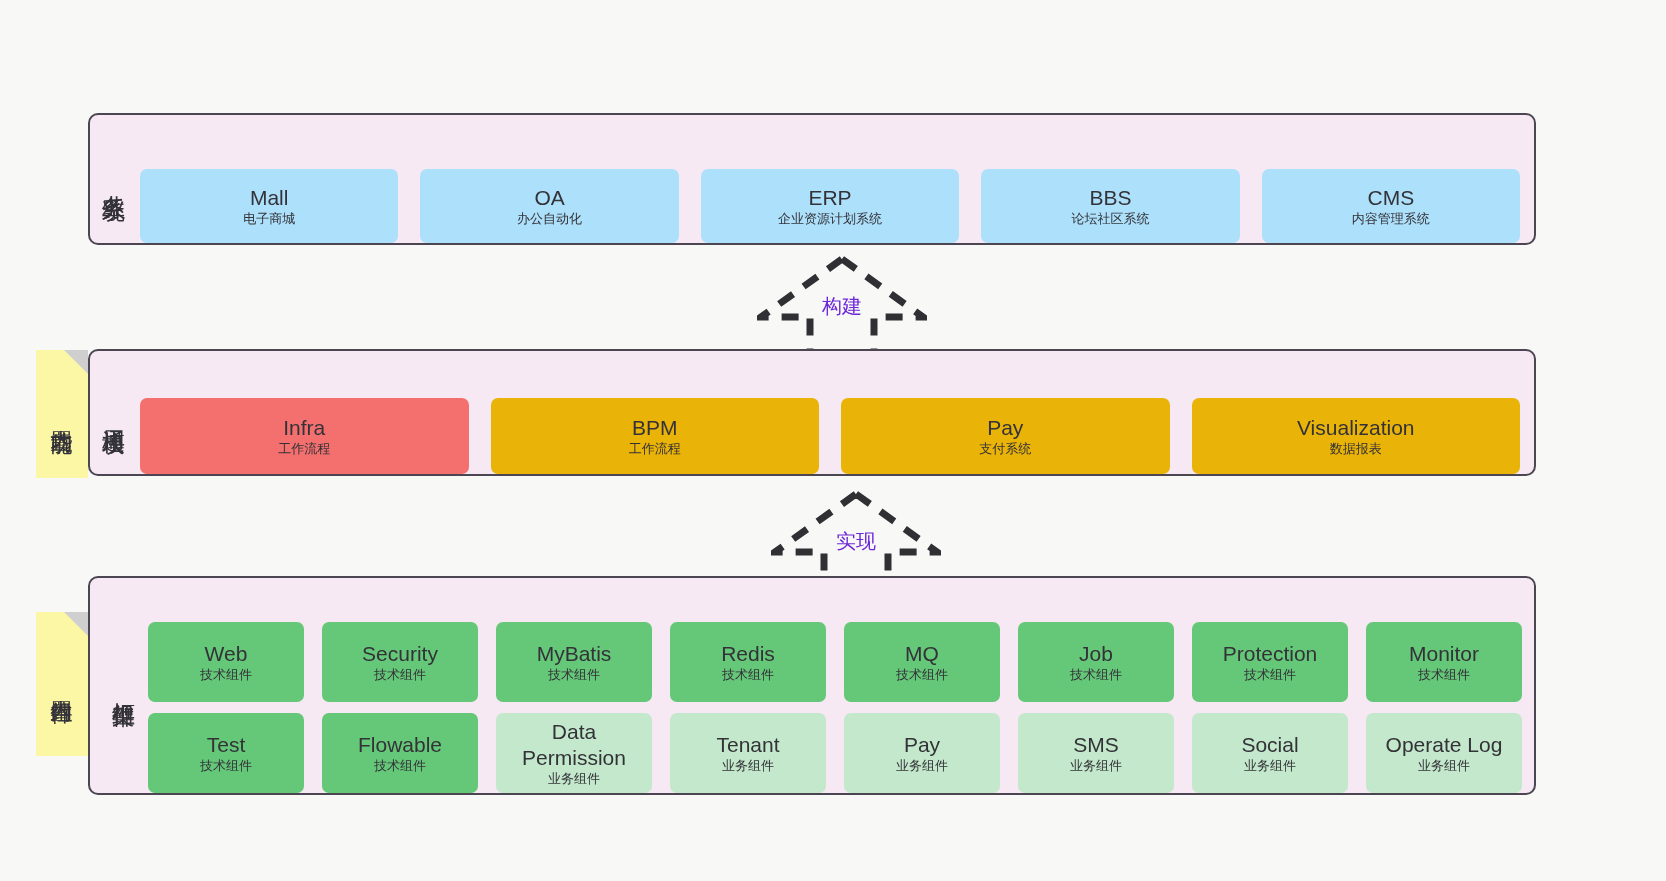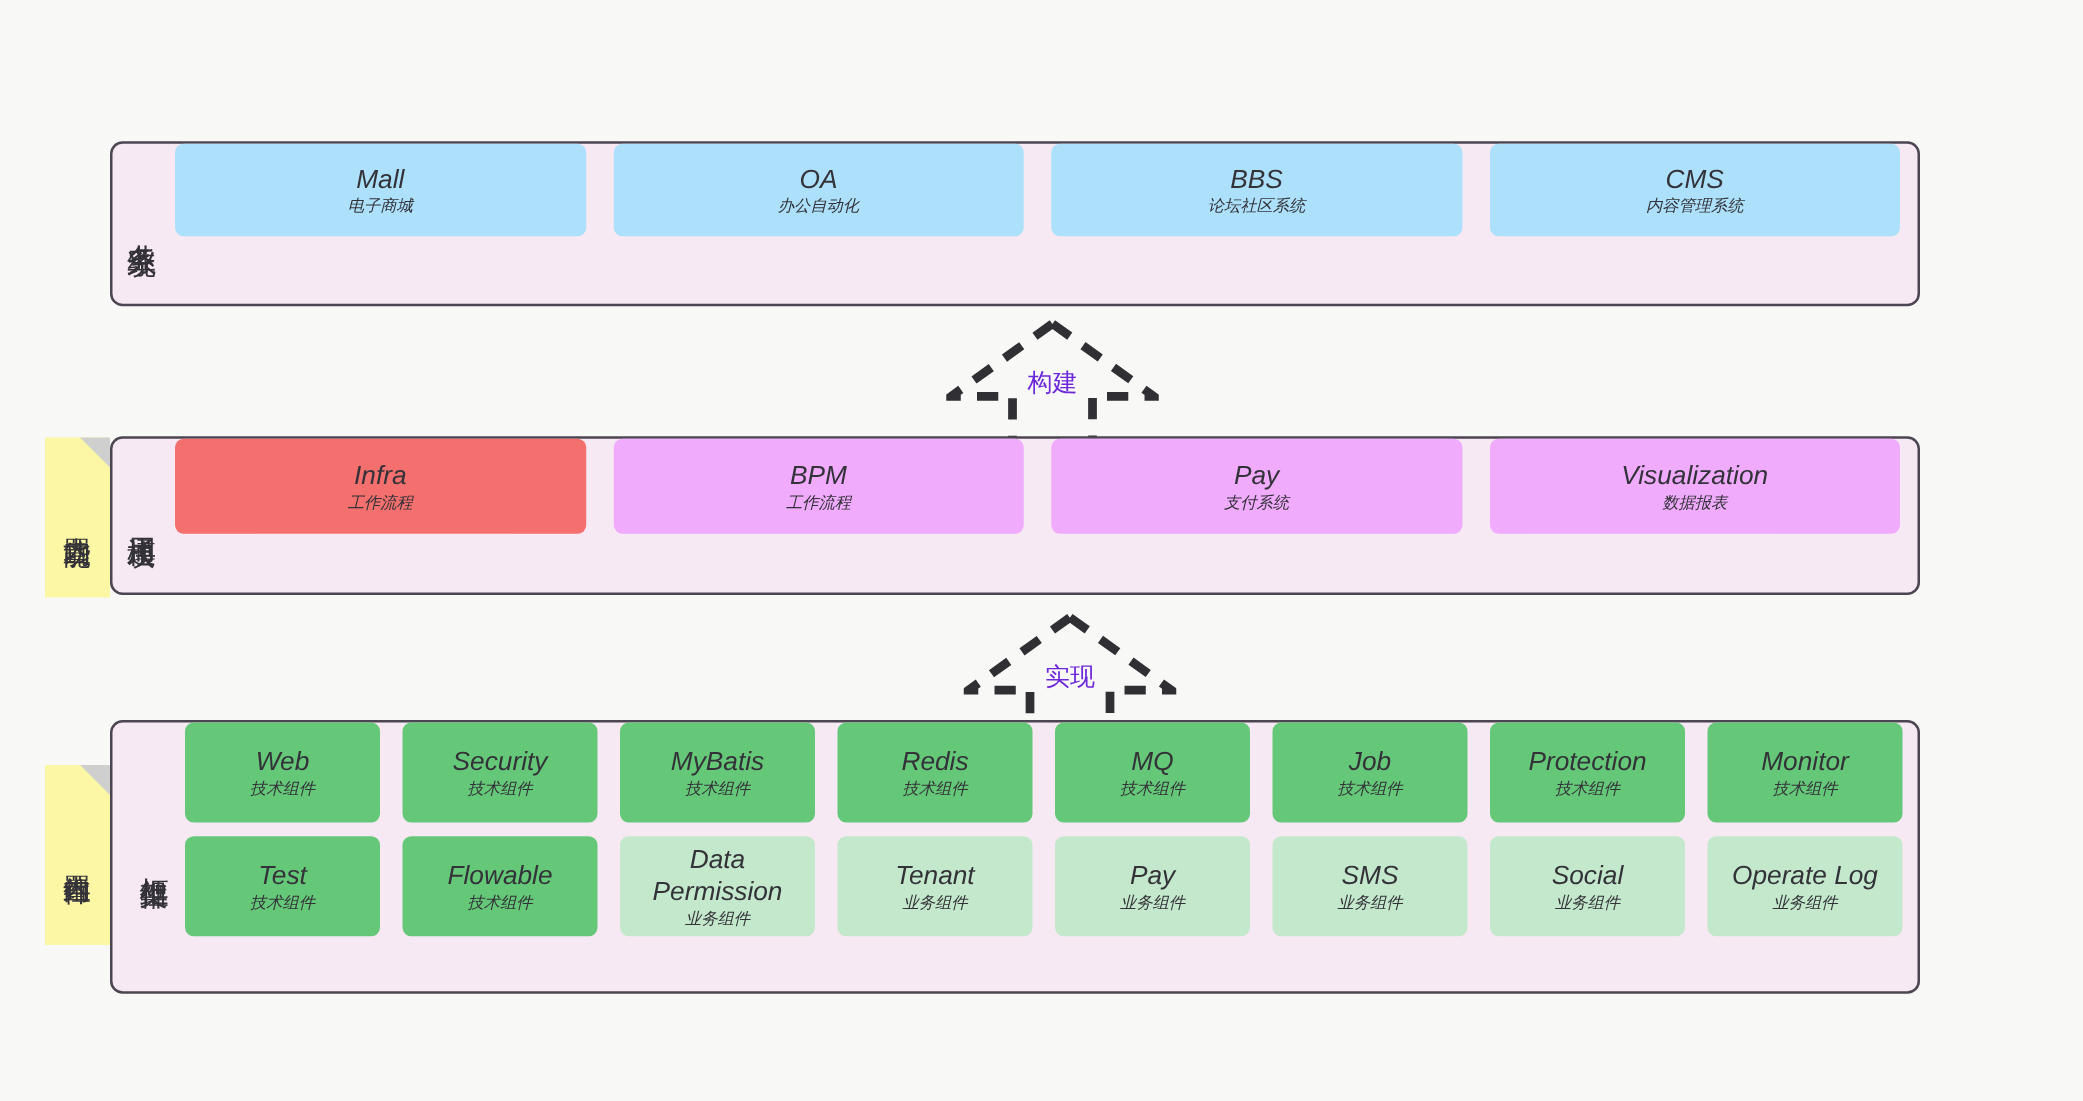--- a/index.html
+++ b/index.html
@@ -47,24 +47,23 @@
     text-orientation: upright;
     color: #333238;
     white-space: nowrap;
     user-select: none;
   }
 
   .layer-body {
     flex: 1 1 auto;
     display: flex;
     flex-direction: column;
-    justify-content: flex-start;
+    justify-content: flex-end;
     gap: 14px;
     padding: 0 10px 0 4px;
-    font-style: italic;
   }
 
   .row {
     display: flex;
     gap: 22px;
     align-items: stretch;
   }
 
   .card {
     flex: 1 1 0;
@@ -101,21 +100,21 @@
   
   #layer-modules {
     left: 88px;
     top: 349px;
     width: 1448px;
     height: 127px;
   }
   #layer-modules .layer-body { padding-right: 14px; }
   #layer-modules .row { height: 76px; }
   .card.red  { background: #f4706f; }
-  .card.pink { background: #f0abfc; }
+  .card.pink { background: #eab308; }
 
   
   #layer-framework {
     left: 88px;
     top: 576px;
     width: 1448px;
     height: 219px;
     padding-left: 12px;
   }
   #layer-framework .layer-title { width: 42px; }
@@ -198,20 +197,24 @@
       <div class="row">
         <div class="card blue">
           <span class="t1">Mall</span>
           <span class="t2">电子商城</span>
         </div>
         <div class="card blue">
           <span class="t1">OA</span>
           <span class="t2">办公自动化</span>
         </div>
         <div class="card blue">
+          <span class="t1">ERP</span>
+          <span class="t2">企业资源计划系统</span>
+        </div>
+        <div class="card blue">
           <span class="t1">BBS</span>
           <span class="t2">论坛社区系统</span>
         </div>
         <div class="card blue">
           <span class="t1">CMS</span>
           <span class="t2">内容管理系统</span>
         </div>
       </div>
     </div>
   </div>

